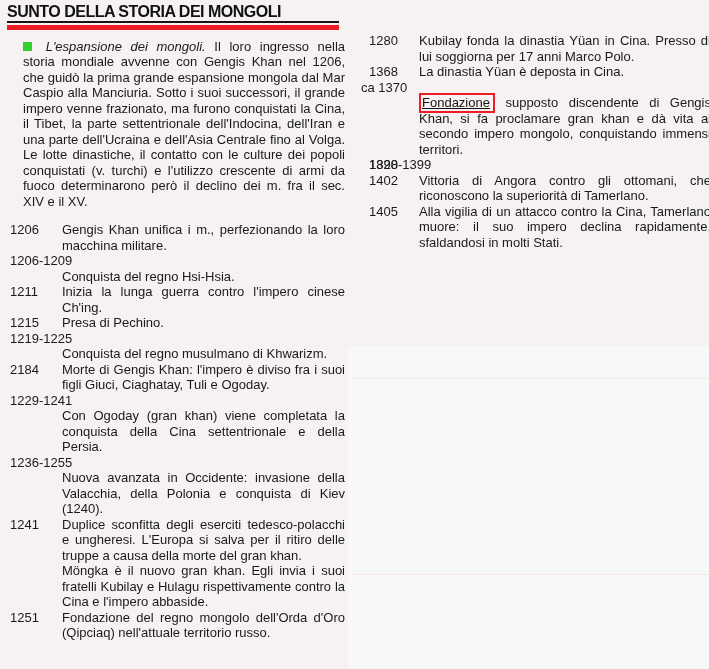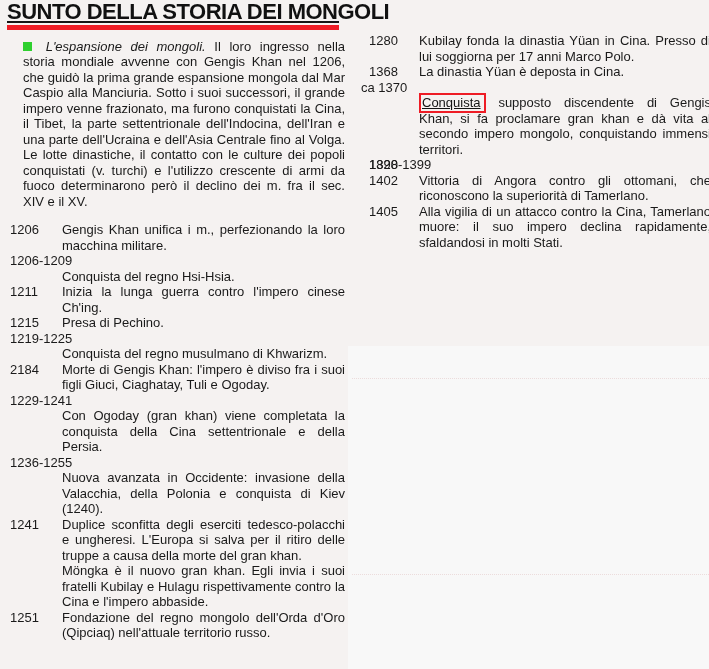--- a/index.html
+++ b/index.html
@@ -41,21 +41,21 @@
     z-index: 1;
     font-size: 13px;
     line-height: 15.5px;
   }
   .col-left  { left: 7px;   top: 4px;  width: 338px; --dpad: 55px; --dleft: 3px; }
   .col-right { left: 336px; top: 33px; width: 350px; margin-left: 25px; --dpad: 58px; --dleft: 8px; }
 
   .title-block { width: 332px; margin-bottom: 9px; }
   h1.title {
     margin: 0;
-    font-size: 22px;
+    font-size: 16px;
     font-weight: 700;
     letter-spacing: -0.5px;
     white-space: nowrap;
     color: #111;
     border-bottom: 2px solid #151515;
     padding-bottom: 1px;
   }
   .title-rule {
     width: 332px;
     height: 5px;
@@ -180,21 +180,21 @@
         <span class="date">1280</span>
         <span class="etext">Kubilay fonda la dinastia Yüan in Cina. Presso di lui soggiorna per 17 anni Marco Polo.</span>
       </div>
       <div class="entry">
         <span class="date">1368</span>
         <span class="etext">La dinastia Yüan è deposta in Cina.</span>
       </div>
       <div class="entry block ca">
         <span class="date">ca 1370</span>
         <span class="etext">
-          <a class="doclink">Conquista</a>
+          <a class="doclink">Fondazione</a>
           <span>supposto discendente di Gengis Khan, si fa proclamare gran khan e dà vita al secondo impero mongolo, conquistando immensi territori.</span>
         </span>
       </div>
       <div class="entry">
         <span class="date">1820</span>
       </div>
       <div class="entry block">
         <span class="date">1398-1399</span>
       </div>
       <div class="entry">

